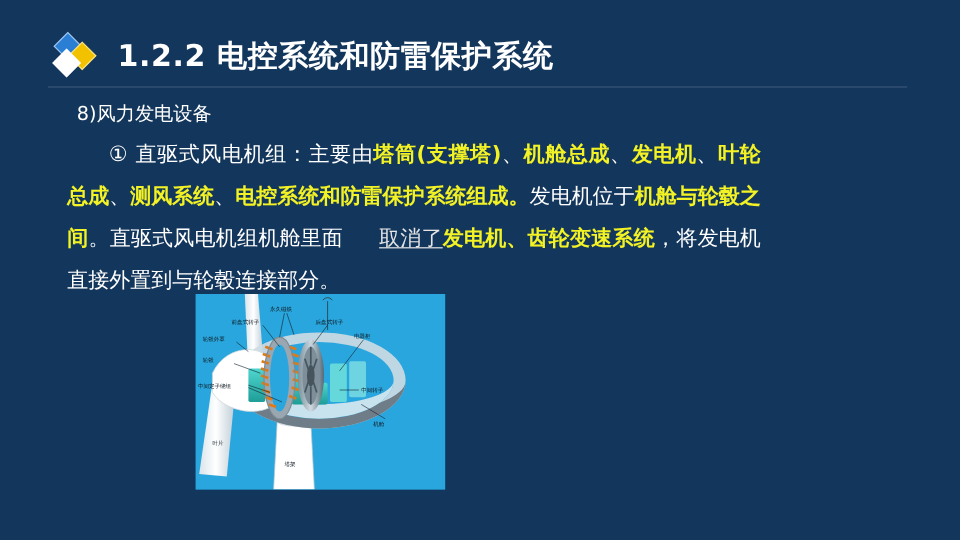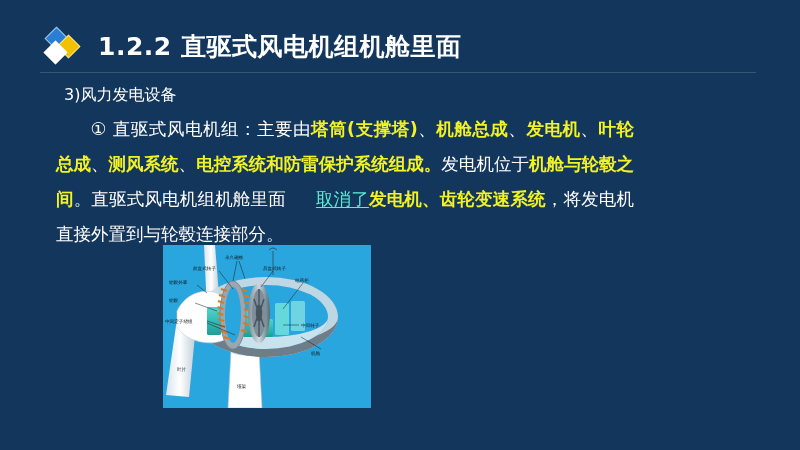--- a/index.html
+++ b/index.html
@@ -80,21 +80,21 @@
     top: 112px;
     width: 578px;
     color: #ffffff;
     font-size: 17.5px;
     line-height: 35px;
     text-align: justify;
     text-justify: inter-ideograph;
   }
   #para .indent { display: inline-block; width: 34px; }
   .hl   { color: #f2f224; font-weight: bold; }
-  .hl-u { color: #5eead4; text-decoration: underline; text-underline-offset: 2px; margin-left: 30px; }
+  .hl-u { color: #e5e5e5; text-decoration: underline; text-underline-offset: 2px; margin-left: 30px; }
 
   
   #figure {
     position: absolute;
     left: 163px;
     top: 245px;
     width: 208px;
     height: 163px;
     background: #29a6dd;
     overflow: hidden;
@@ -111,25 +111,25 @@
 <body>
 
 <div id="slide">
 
   <div id="title-row">
     <div id="logo-mark">
       <span class="dia blue"></span>
       <span class="dia gold"></span>
       <span class="dia white"></span>
     </div>
-    <div id="title-text">1.2.2  直驱式风电机组机舱里面</div>
+    <div id="title-text">1.2.2  电控系统和防雷保护系统</div>
   </div>
   <div id="title-rule"></div>
 
-  <div id="subhead">3)风力发电设备</div>
+  <div id="subhead">8)风力发电设备</div>
 
   <div id="para"><span class="indent"></span><span>①</span><span> 直驱式风电机组：主要由</span><span class="hl">塔筒(支撑塔)</span><span>、</span><span class="hl">机舱总成</span><span>、</span><span class="hl">发电机</span><span>、</span><span class="hl">叶轮总成</span><span>、</span><span class="hl">测风系统</span><span>、</span><span class="hl">电控系统和防雷保护系统</span><span class="hl">组成。</span><span>发电机位于</span><span class="hl">机舱与轮毂之间</span><span>。直驱式风电机组机舱里面</span><span class="hl-u">取消了</span><span class="hl">发电机、齿轮变速系统</span><span>，将发电机直接外置到与轮毂连接部分</span><span>。</span></div>
 
   <div id="figure">
     <svg viewBox="0 0 208 163" xmlns="http://www.w3.org/2000/svg">
       <defs>
         <linearGradient id="gw" x1="0" y1="0" x2="1" y2="0">
           <stop offset="0" stop-color="#d9e4ea"></stop>
           <stop offset=".45" stop-color="#ffffff"></stop>
           <stop offset="1" stop-color="#b9c9d3"></stop>

